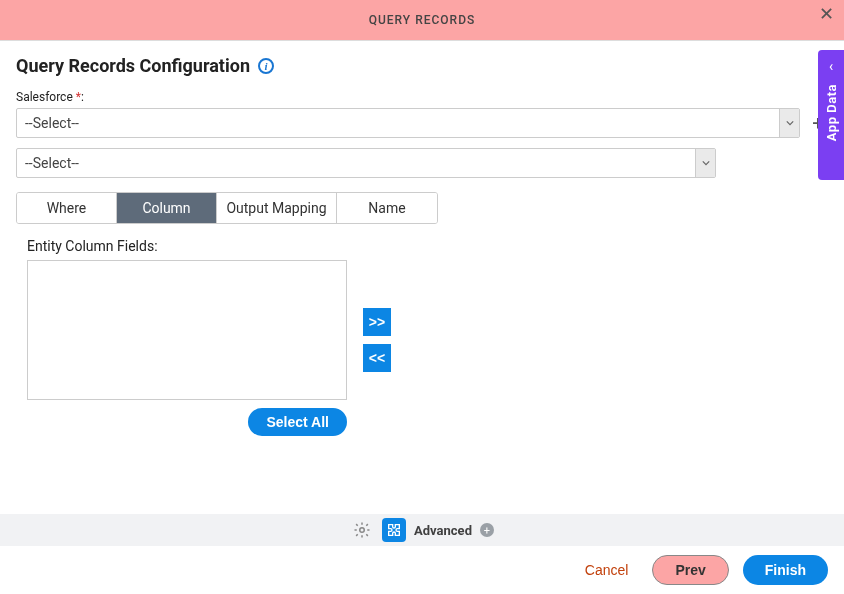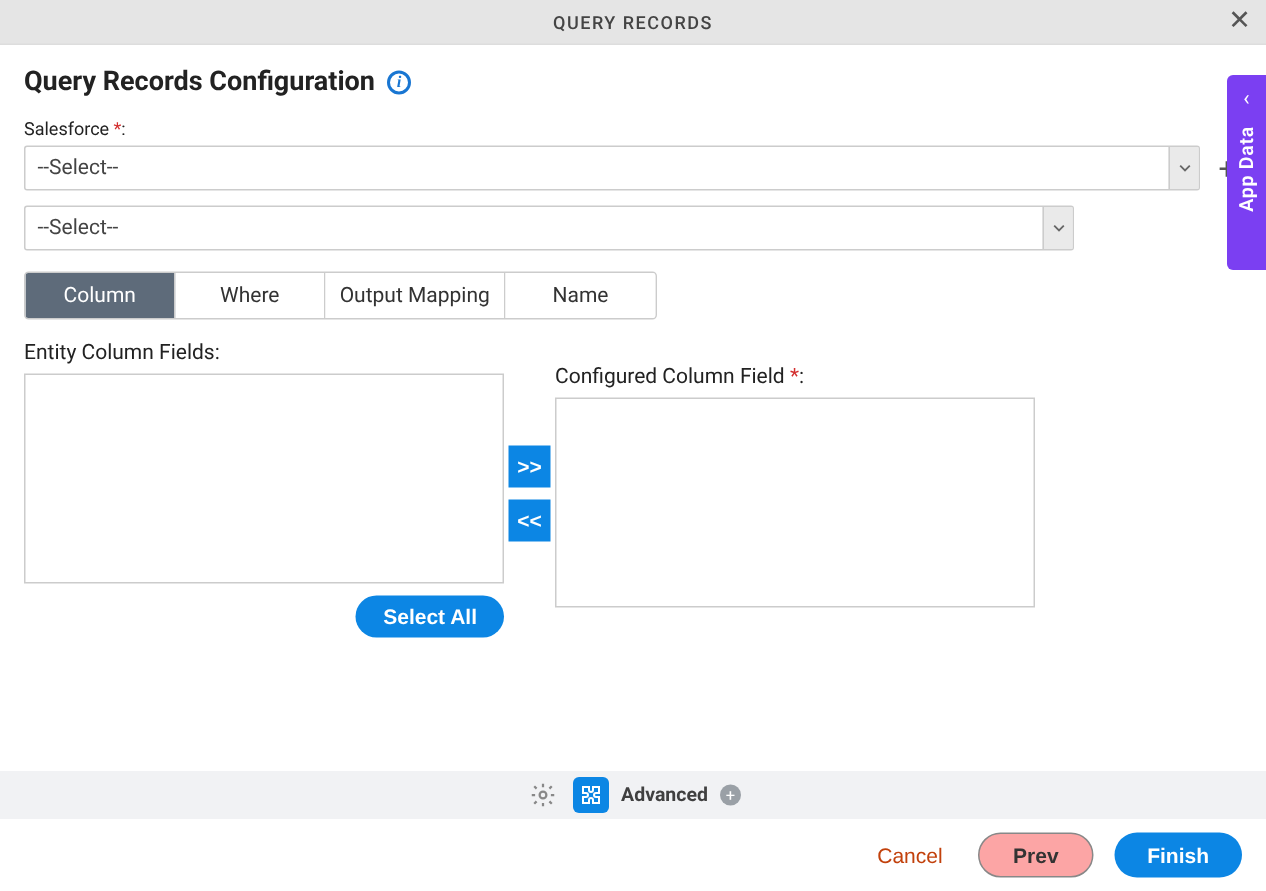--- a/index.html
+++ b/index.html
@@ -7,22 +7,22 @@
     font-family: -apple-system, BlinkMacSystemFont, "Segoe UI", Roboto, Arial, sans-serif;
     font-size: 14px;
     color: #333;
     background: #fff;
     width: 844px;
     height: 594px;
     position: relative;
     overflow: hidden;
   }
   .header-bar {
-    background: #e5e5e5;
-    height: 30px;
+    background: #fca5a5;
+    height: 41px;
     display: flex;
     align-items: center;
     justify-content: center;
     position: relative;
     border-bottom: 1px solid #ddd;
   }
   .header-title {
     font-size: 12px;
     letter-spacing: 1px;
     color: #444;
@@ -134,22 +134,23 @@
   .tab.active {
     background: #5e6b7a;
     color: #fff;
   }
   .tab-column { width: 100px; }
   .tab-where { width: 100px; }
   .tab-output { width: 120px; }
   .tab-test { width: 100px; }
   .columns-area {
     display: flex;
-    gap: 3px;
+    gap: 16px;
     align-items: flex-start;
+    margin-left: 11px;
   }
   .col-left, .col-right { display: flex; flex-direction: column; }
   .col-left { width: 320px; }
   .col-right { width: 320px; margin-top: 16px; }
   .list-label {
     font-size: 14px;
     color: #222;
     margin-bottom: 6px;
   }
   .list-box {
@@ -322,44 +323,38 @@
         <span class="select-caret">
           <svg viewBox="0 0 10 10">
               <path d="M1 3 L5 7 L9 3" fill="none" stroke="#666" stroke-width="1.5"></path>
             </svg>
         </span>
       </div>
     </div>
   </div>
 
   <div class="tabs">
+    <div class="tab tab-where">Where</div>
     <div class="tab tab-column active">Column</div>
-    <div class="tab tab-where">Where</div>
     <div class="tab tab-output">Output Mapping</div>
     <div class="tab tab-test">Name</div>
   </div>
 
   <div class="columns-area">
     <div class="col-left">
       <div class="list-label">Entity Column Fields:</div>
       <div class="list-box"></div>
       <button class="select-all">Select All</button>
     </div>
 
     <div class="transfer-btns">
       <button class="tbtn">&gt;&gt;</button>
       <button class="tbtn">&lt;&lt;</button>
     </div>
 
-    <div class="col-right">
-      <div class="list-label">
-        <span>Configured Column Field </span><span class="req">*</span><span>:</span>
-      </div>
-      <div class="list-box"></div>
-    </div>
   </div>
 </div>
 
 <div class="side-tab">
   <span class="chev">‹</span>
   <span class="side-text">App Data</span>
 </div>
 
 <div class="adv-bar">
   <span class="adv-icon">

